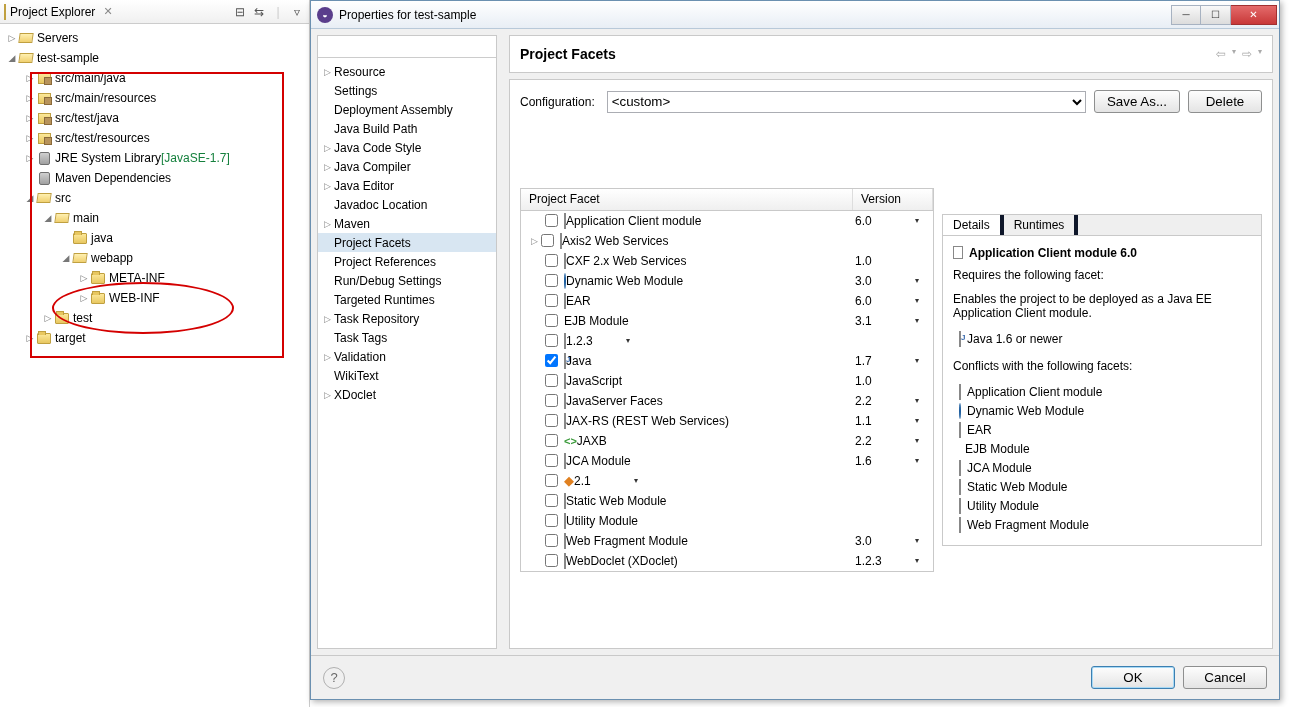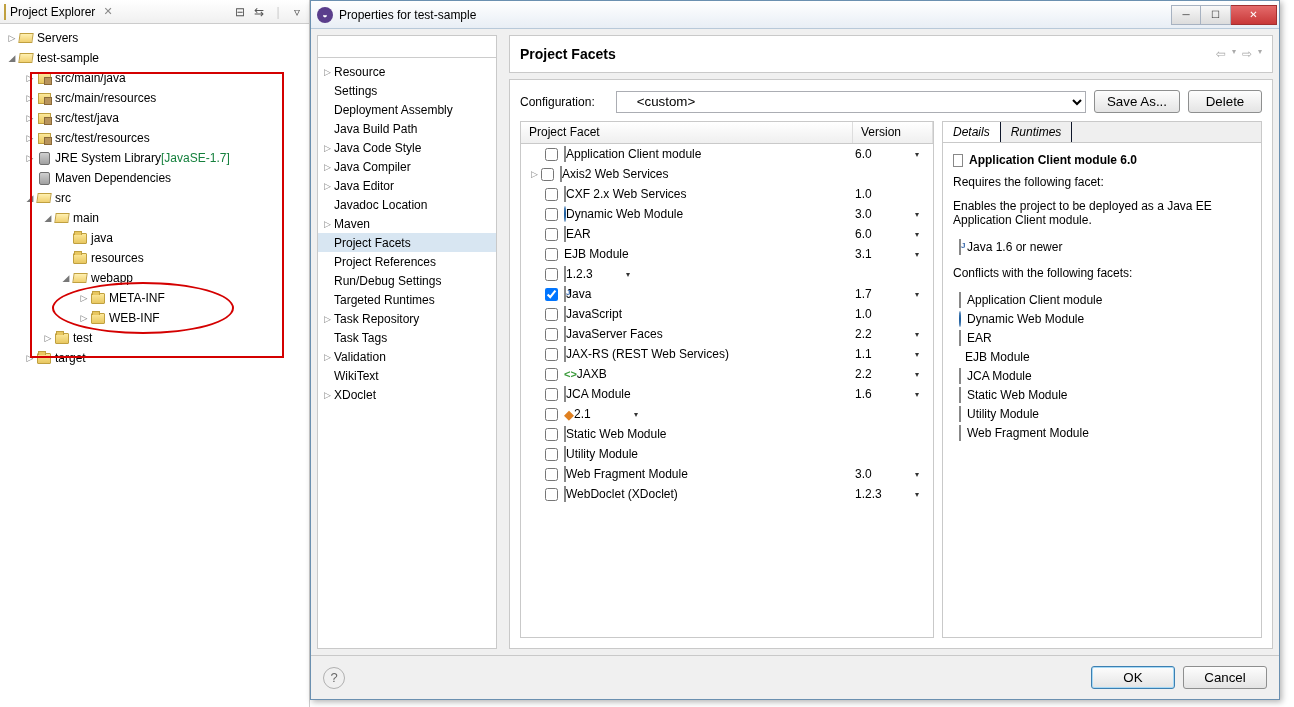--- a/index.html
+++ b/index.html
@@ -44,41 +44,41 @@
 
 .right-pane { flex: 1; display: flex; flex-direction: column; padding: 0 6px 0 6px; }
 .header-strip { height: 38px; background: #fff; border: 1px solid #c9c9c9; margin: 6px 0 0 6px; display: flex; align-items: center; padding: 0 10px; justify-content: space-between; }
 .header-strip h2 { font-size: 14px; font-weight: 600; }
 .nav-icons { color: #aaa; font-size: 12px; display: flex; gap: 6px; }
 
 .content { flex: 1; background: #fff; margin: 6px 0 6px 6px; border: 1px solid #c9c9c9; padding: 10px; display: flex; flex-direction: column; }
 
 .config-row { display: flex; align-items: center; gap: 8px; margin-bottom: 8px; }
 .config-row label { padding-right: 4px; }
-.config-row select { flex: 1; height: 22px; border: 1px solid #abadb3; background: #fff; padding-left: 16px; margin-left: 9px; }
+.config-row select { flex: 1; height: 22px; border: 1px solid #abadb3; background: #fff; padding-left: 0; }
 .btn { height: 23px; min-width: 74px; padding: 0 12px; background: linear-gradient(#fdfdfd,#e4e4e4); border: 1px solid #8e8f8f; border-radius: 3px; cursor: pointer; }
 .btn.primary { border-color: #3c7fb1; box-shadow: 0 0 0 1px #a7d9f5 inset; }
 
-.facet-area { flex: 1; display: flex; gap: 8px; overflow: hidden; }
+.facet-area { flex: 1; display: flex; gap: 8px; overflow: hidden; align-items: center; }
 
 .facet-table { flex: 1; border: 1px solid #c9c9c9; display: flex; flex-direction: column; }
 .ft-head { display: flex; background: linear-gradient(#fff,#efefef); border-bottom: 1px solid #c9c9c9; height: 22px; }
 .ft-head div { padding: 3px 8px; border-right: 1px solid #ddd; }
 .ft-head .c-name { flex: 1; }
 .ft-head .c-ver { width: 80px; }
 .ft-body { flex: 1; overflow-y: auto; }
 .ft-row { display: flex; align-items: center; height: 20px; padding-left: 24px; }
 .ft-row input[type=checkbox] { margin-right: 6px; }
 .ft-row .name { flex: 1; }
 .ft-row .ver { width: 60px; }
 .ft-row .drop { width: 18px; color: #333; font-size: 8px; }
 
 .details-panel { width: 320px; border: 1px solid #c9c9c9; display: flex; flex-direction: column; }
 .det-tabs { display: flex; background: #efefef; border-bottom: 1px solid #c9c9c9; }
-.det-tab { padding: 3px 10px; border-right: 1px solid #0f172a; background: #fff; font-style: italic; }
+.det-tab { padding: 3px 10px; border-right: 4px solid #0f172a; background: #fff; }
 .det-tab.inactive { background: #efefef; }
 .det-body { padding: 10px; flex: 1; overflow-y: auto; }
 .det-body h3 { font-size: 12px; font-weight: bold; margin-bottom: 8px; display: flex; align-items: center; gap: 6px; }
 .det-body p { margin-bottom: 10px; }
 .det-list { margin-left: 6px; }
 .det-list div { display: flex; align-items: center; gap: 6px; height: 19px; }
 
 .footer-row { display: flex; justify-content: flex-end; gap: 6px; padding: 6px 6px 0 0; }
 .dialog-footer { border-top: 1px solid #c9c9c9; background: #f0f0f0; display: flex; align-items: center; padding: 10px 12px; }
 .help { width: 22px; height: 22px; border: 1px solid #b0b0b0; border-radius: 50%; display: flex; align-items: center; justify-content: center; color: #6a6a6a; font-size: 13px; }
@@ -199,28 +199,20 @@
       <div class="tree-row">
         <span class="ind" style="width: 54px;"></span>
         <span class="arrow"></span>
         <span class="ico">
           <span class="i-folder"></span>
         </span>
         <span>java</span>
       </div>
       <div class="tree-row">
         <span class="ind" style="width: 54px;"></span>
-        <span class="arrow"></span>
-        <span class="ico">
-          <span class="i-folder"></span>
-        </span>
-        <span>resources</span>
-      </div>
-      <div class="tree-row">
-        <span class="ind" style="width: 54px;"></span>
         <span class="arrow">◢</span>
         <span class="ico">
           <span class="i-folder-open"></span>
         </span>
         <span>webapp</span>
       </div>
       <div class="tree-row">
         <span class="ind" style="width: 72px;"></span>
         <span class="arrow">▷</span>
         <span class="ico">

